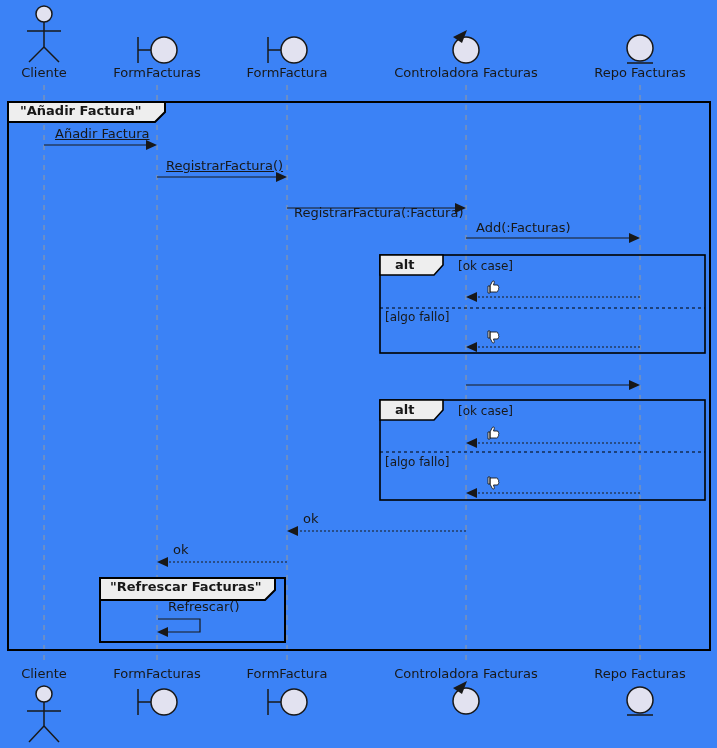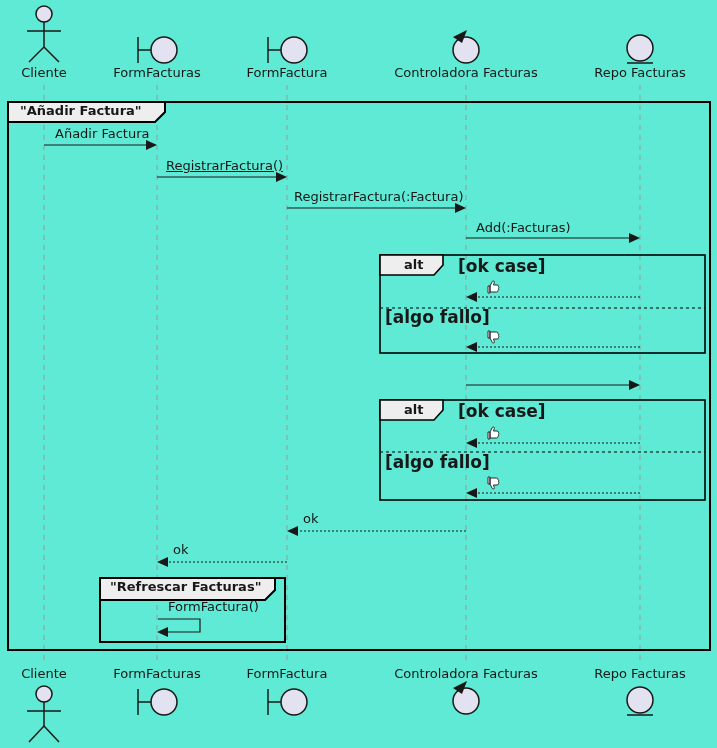--- a/index.html
+++ b/index.html
@@ -1,29 +1,29 @@
 <!DOCTYPE html>
 <html><head>
 <meta charset="utf-8">
 <style>
   html,body{margin:0;padding:0;background:#fff;}
   .canvas{
     position:relative;
     width:717px;height:748px;
-    background:#5eead4;
+    background:#3b82f6;
     font-family:"DejaVu Sans", sans-serif;
     color:#181818;
     overflow:hidden;
   }
   .canvas svg{position:absolute;left:0;top:0;}
   .lbl{position:absolute;white-space:nowrap;font-size:13px;line-height:14px;color:#181818;}
   .plabel{transform:translateX(-50%);}
   .bold{font-weight:bold;}
-  .guard{font-size:17px;font-weight:bold;text-align:right;}
-  .op{font-size:13px;font-weight:bold;margin-left:9px;}
+  .guard{font-size:12px;font-weight:normal;text-align:right;}
+  .op{font-size:13px;font-weight:bold;}
 </style>
 </head>
 <body>
 
 <div class="canvas">
 
   <svg width="717" height="748" viewBox="0 0 717 748">
     <defs>
       <path id="thumb" d="M2,13 V6 H4 V13 Z M4,12 h6.5 q1.5,0 1.5,-1.5 q1,-0.5 0.5,-2 q0.8,-1 0,-2 q0,-1.5 -1.5,-1.5 h-3.5 l0.8,-2.6 q0.3,-1.4 -1,-1.4 q-0.8,0 -1.2,0.9 L4,6 Z"></path>
     </defs>
@@ -149,27 +149,27 @@
 
   <div class="lbl plabel" style="left:44px;top:66px;">Cliente</div>
   <div class="lbl plabel" style="left:157px;top:66px;">FormFacturas</div>
   <div class="lbl plabel" style="left:287px;top:66px;">FormFactura</div>
   <div class="lbl plabel" style="left:466px;top:66px;">Controladora Facturas</div>
   <div class="lbl plabel" style="left:640px;top:66px;">Repo Facturas</div>
 
   <div class="lbl bold" style="left:20px;top:104px;">"Añadir Factura"</div>
   <div class="lbl bold" style="left:110px;top:580px;">"Refrescar Facturas"</div>
 
-  <div class="lbl" style="left:55px;top:127px;">Añadir Factura</div>
+  <div class="lbl" style="left:55px;top:127px;text-decoration:underline;">Añadir Factura</div>
   <div class="lbl" style="left:166px;top:159px;text-decoration:underline;">RegistrarFactura()</div>
-  <div class="lbl" style="left:294px;top:190px;">RegistrarFactura(:Factura)</div>
+  <div class="lbl" style="left:294px;top:206px;">RegistrarFactura(:Factura)</div>
   <div class="lbl" style="left:476px;top:221px;">Add(:Facturas)</div>
   <div class="lbl" style="left:303px;top:512px;">ok</div>
   <div class="lbl" style="left:173px;top:543px;">ok</div>
-  <div class="lbl" style="left:168px;top:600px;">FormFactura()</div>
+  <div class="lbl" style="left:168px;top:600px;">Refrescar()</div>
 
   <div class="lbl op" style="left:395px;top:258px;">alt</div>
   <div class="lbl guard" style="left:458px;top:259px;">[ok case]</div>
   <div class="lbl guard" style="left:385px;top:310px;">[algo fallo]</div>
 
   <div class="lbl op" style="left:395px;top:403px;">alt</div>
   <div class="lbl guard" style="left:458px;top:404px;">[ok case]</div>
   <div class="lbl guard" style="left:385px;top:455px;">[algo fallo]</div>
 
   <div class="lbl plabel" style="left:44px;top:667px;">Cliente</div>

